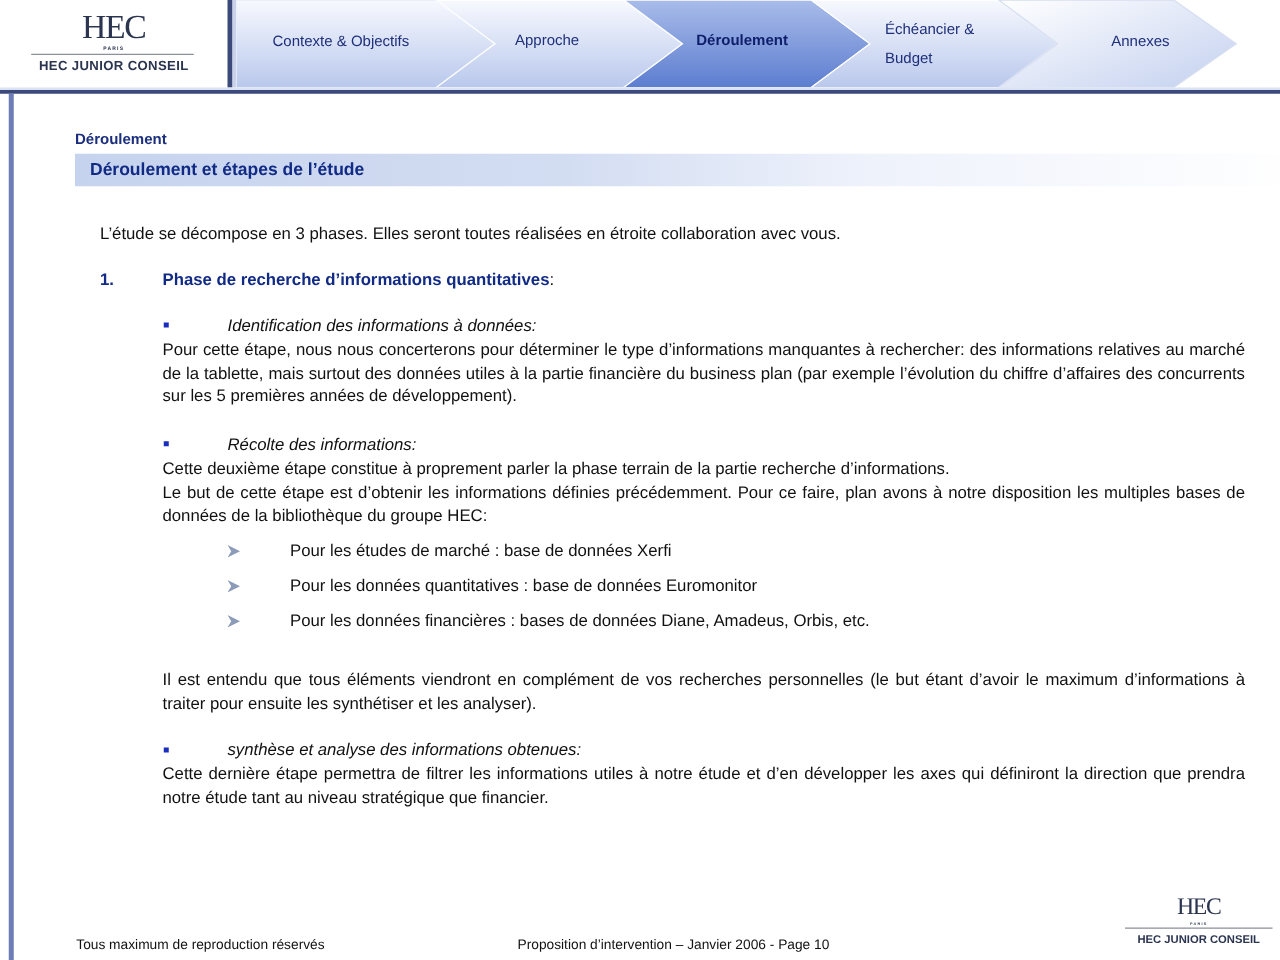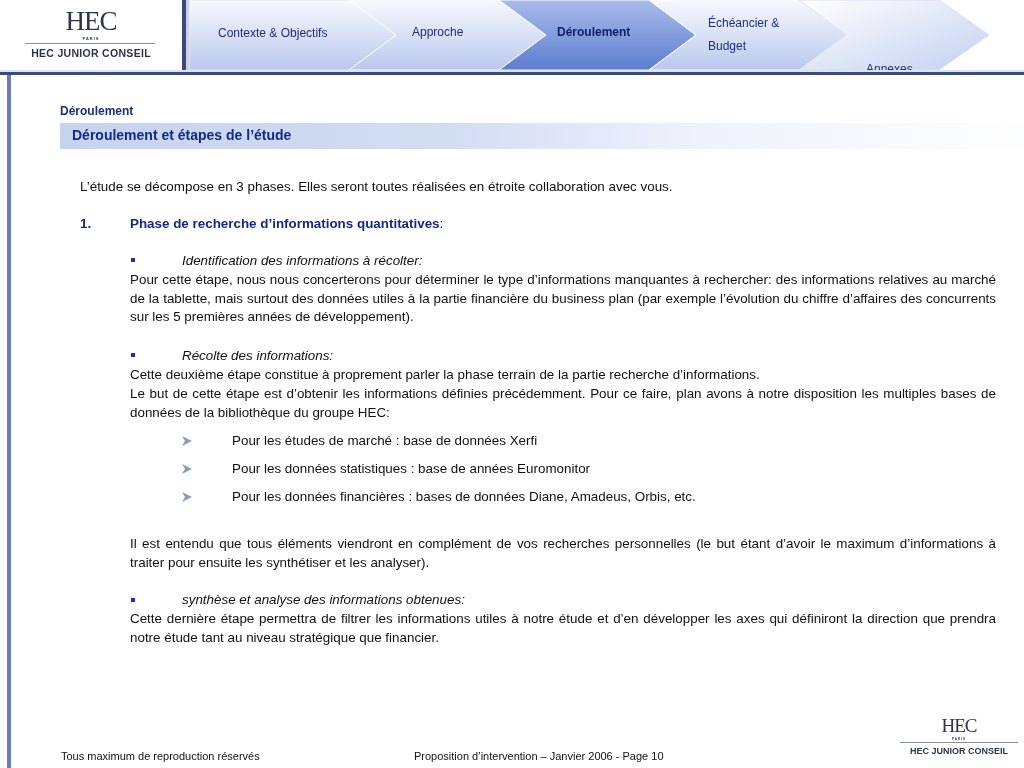--- a/index.html
+++ b/index.html
@@ -86,55 +86,55 @@
     <polygon points="160,0 310,0 357,35 310,70 160,70 207,35" fill="url(#gIn)" stroke="#ffffff"></polygon>
     <polygon points="310,0 460,0 507,35 460,70 310,70 357,35" fill="url(#gAct)" stroke="#ffffff"></polygon>
     <polygon points="460,0 610,0 657,35 610,70 460,70 507,35" fill="url(#gIn)" stroke="#ffffff"></polygon>
     <polygon points="610,0 750,0 800,35 750,70 610,70 657,35" fill="url(#gLast)" stroke="#d7def0"></polygon>
   </svg>
   <div class="nav-label" style="left:29px; top:22px;text-align:center;">Contexte &amp; Objectifs</div>
   <div class="nav-label" style="left:223px; top:21px;">Approche</div>
   <div class="nav-label active" style="left:368px; top:21px;">Déroulement</div>
   <div class="nav-label" style="left:519px; top:12px;">Échéancier &amp;</div>
   <div class="nav-label" style="left:519px; top:35px;">Budget</div>
-  <div class="nav-label" style="left:677px; top:22px;margin-top:36px;">Annexes</div>
+  <div class="nav-label" style="left:700px; top:22px;">Annexes</div>
 </div>
 
 <div class="top-rule1"></div>
 <div class="top-rule2"></div>
 <div class="left-bar"></div>
 
 <div class="section-kicker">Déroulement</div>
 <div class="section-bar">
   <div class="section-title">Déroulement et étapes de l’étude</div>
 </div>
 
 <div class="body">
   <div class="p intro">L’étude se décompose en 3 phases. Elles seront toutes réalisées en étroite collaboration avec vous.</div>
 
   <div class="p num">1.</div>
   <div class="p phase-title"><span>Phase de recherche d’informations quantitatives</span><span class="colon">:</span></div>
 
   <div class="sq" style="left:131px; top:258px;"></div>
-  <div class="p sub-title" style="left:182px; top:252px;">Identification des informations à récolter:</div>
+  <div class="p sub-title" style="left:182px; top:252px;">Identification des informations à données:</div>
   <div class="p just" style="top:271px;">Pour cette étape, nous nous concerterons pour déterminer le type d’informations manquantes à rechercher: des informations relatives au marché de la tablette, mais surtout des données utiles à la partie financière du business plan (par exemple l’évolution du chiffre d’affaires des concurrents sur les 5 premières années de développement).</div>
 
   <div class="sq" style="left:131px; top:353px;"></div>
   <div class="p sub-title" style="left:182px; top:347px;">Récolte des informations:</div>
   <div class="p just" style="top:366px;">Cette deuxième étape constitue à proprement parler la phase terrain de la partie recherche d’informations.</div>
   <div class="p just" style="top:385px;">Le but de cette étape est d’obtenir les informations définies précédemment. Pour ce faire, plan avons à notre disposition les multiples bases de données de la bibliothèque du groupe HEC:</div>
 
   <svg class="arrow" style="left:182px; top:436px;" viewBox="0 0 10 10">
       <polygon points="0,0 10,5 0,10 3,5" fill="#8b9bb8"></polygon>
     </svg>
   <div class="list-text" style="top:432px;">Pour les études de marché : base de données Xerfi</div>
   <svg class="arrow" style="left:182px; top:464px;" viewBox="0 0 10 10">
       <polygon points="0,0 10,5 0,10 3,5" fill="#8b9bb8"></polygon>
     </svg>
-  <div class="list-text" style="top:460px;">Pour les données statistiques : base de années Euromonitor</div>
+  <div class="list-text" style="top:460px;">Pour les données quantitatives : base de données Euromonitor</div>
   <svg class="arrow" style="left:182px; top:492px;" viewBox="0 0 10 10">
       <polygon points="0,0 10,5 0,10 3,5" fill="#8b9bb8"></polygon>
     </svg>
   <div class="list-text" style="top:488px;">Pour les données financières : bases de données Diane, Amadeus, Orbis, etc.</div>
 
   <div class="p just" style="top:535px;">Il est entendu que tous éléments viendront en complément de vos recherches personnelles (le but étant d’avoir le maximum d’informations à traiter pour ensuite les synthétiser et les analyser).</div>
 
   <div class="sq" style="left:131px; top:598px;"></div>
   <div class="p sub-title" style="left:182px; top:591px;font-style:italic;">synthèse et analyse des informations obtenues:</div>
   <div class="p just" style="top:610px;">Cette dernière étape permettra de filtrer les informations utiles à notre étude et d’en développer les axes qui définiront la direction que prendra notre étude tant au niveau stratégique que financier.</div>

